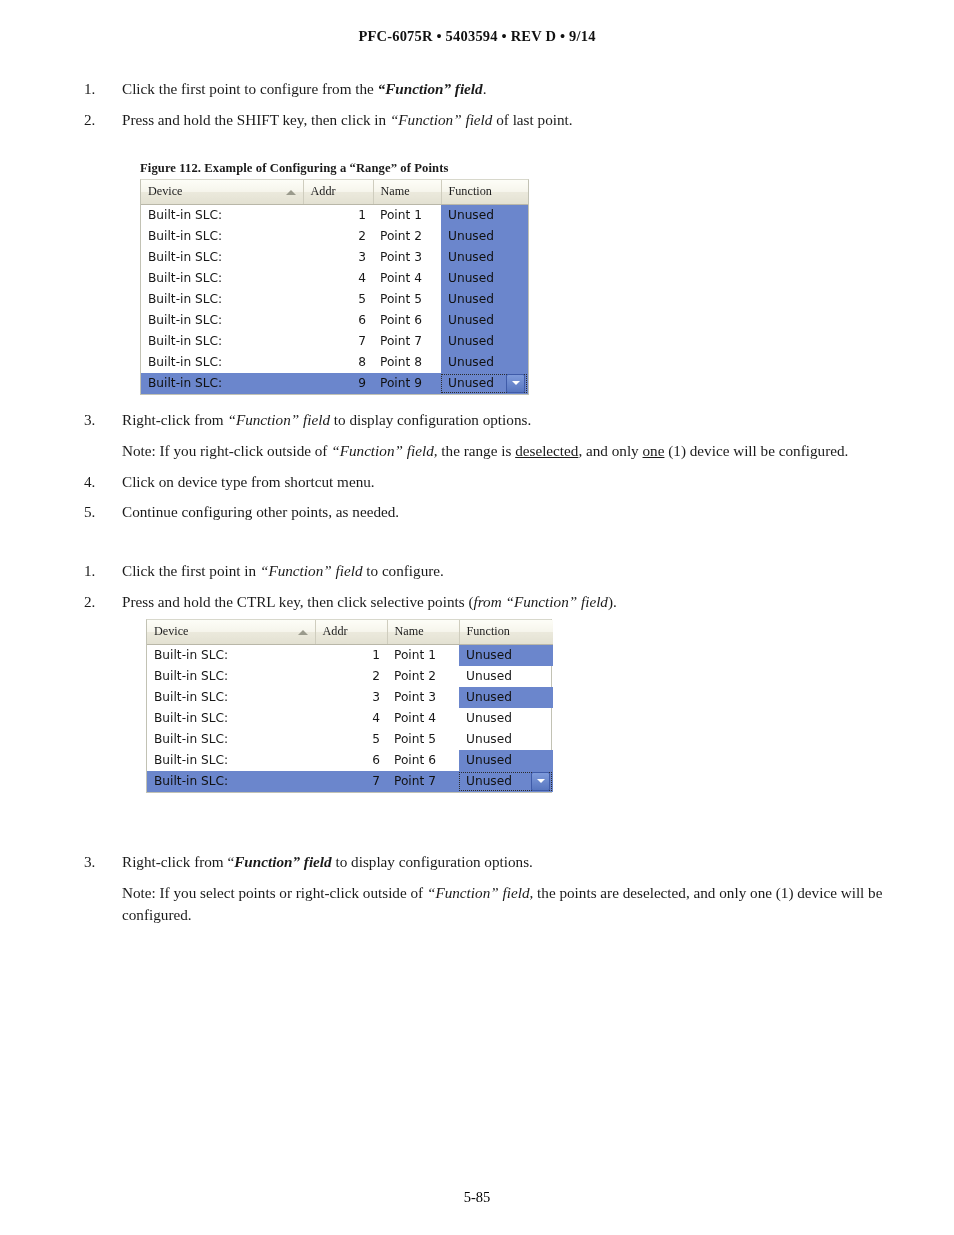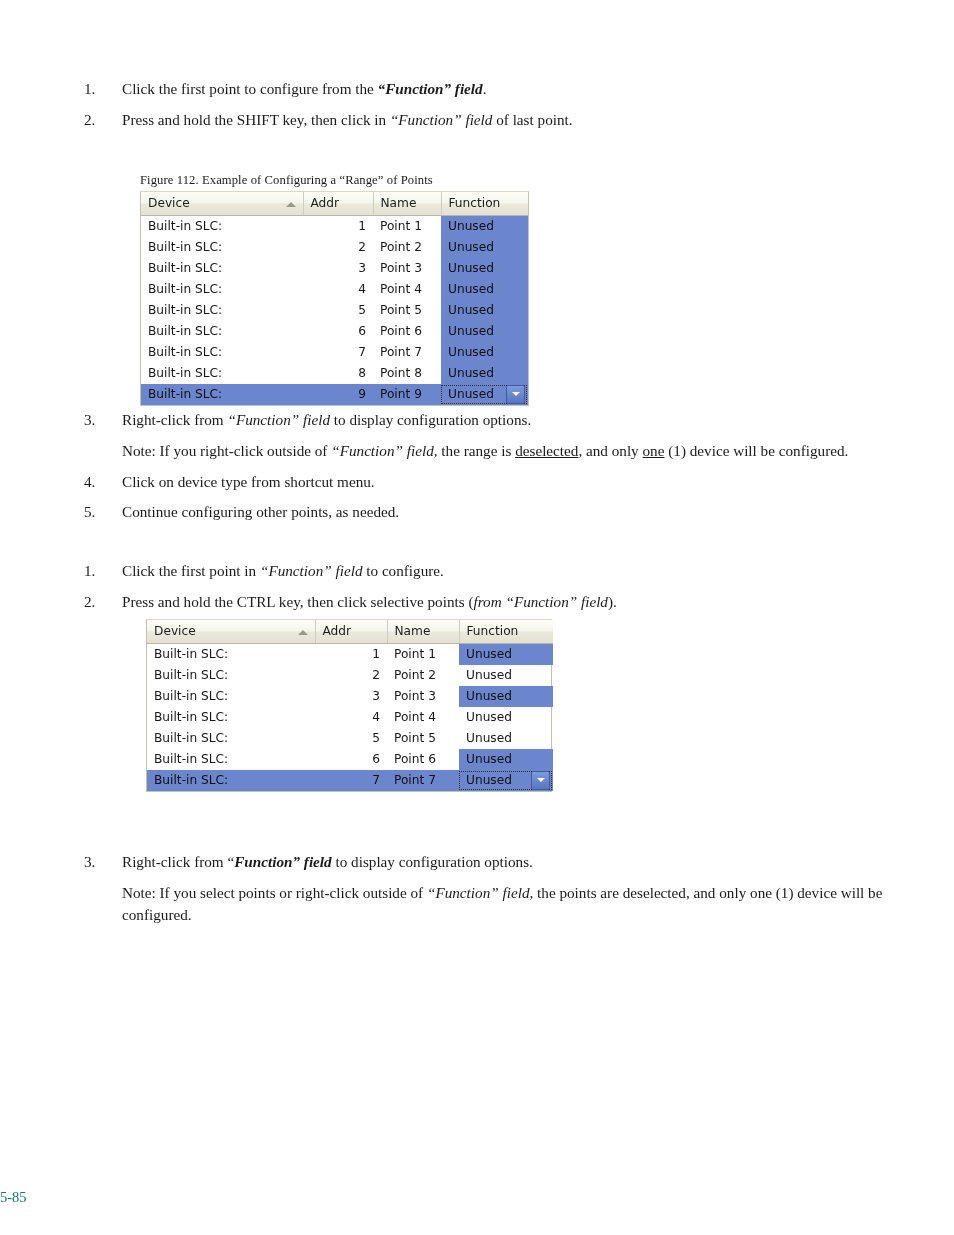--- a/index.html
+++ b/index.html
@@ -37,23 +37,23 @@
     letter-spacing: 0.2px;
     color: #111;
   }
 
   
   .page-footer {
     position: absolute;
     top: 1189px;
     left: 0;
     width: 954px;
-    text-align: left;
+    text-align: center;
     font-size: 14.5px;
-    color: #0f766e;
+    color: #000000;
   }
 
   
   .content {
     position: absolute;
     left: 84px;
     top: 78px;
     width: 812px;
   }
 
@@ -97,22 +97,22 @@
   .u  { text-decoration: underline; }
 
   .gap-lg { height: 28px; }
   .gap-md { height: 16px; }
   .gap-sm { height: 8px; }
 
   
   .figure { margin: 0; padding: 0; }
   .fig-caption {
     font-size: 12.6px;
-    font-weight: normal;
-    margin: 12px 0 3px 0;
+    font-weight: bold;
+    margin: 0 0 3px 0;
     padding: 0;
     letter-spacing: 0.1px;
   }
 
   
   .grid {
     font-family: "DejaVu Sans", "Liberation Sans", sans-serif;
     border: 1px solid #c2c2b4;
     border-top: 1px solid #d8d8cc;
     background: #ffffff;
@@ -130,20 +130,21 @@
     border-bottom: 1px solid #b9b7a8;
     font-weight: normal;
     font-size: 12.2px;
     color: #1d1d1d;
     text-align: left;
     padding: 4px 7px 5px 7px;
     height: 20px;
     vertical-align: middle;
     position: relative;
     box-sizing: border-box;
+    font-family: Liberation Serif, serif;
   }
   .grid th:last-child { border-right: none; }
   .sort-arrow {
     position: absolute;
     right: 7px;
     top: 50%;
     margin-top: -2px;
     width: 0;
     height: 0;
     border-left: 5px solid transparent;
@@ -216,20 +217,21 @@
   
   .fig1 { position: absolute; left: 140px; top: 161px; }
   .fig2 { position: absolute; left: 146px; top: 619px; }
   .fig2 .grid { width: 406px; }
 </style>
 </head>
 <body>
 
 <div class="page">
 
+  <div class="running-header">PFC-6075R • 5403594 • REV D • 9/14</div>
 
   <div class="content">
 
 
     <ol class="steps" id="steps-range">
         <li><span class="num">1.</span><span><span>Click the first point to configure from the </span><span class="bi">“Function” field</span><span>.</span></span></li>
         <li><span class="num">2.</span><span><span>Press and hold the </span><span class="b">SHIFT key</span><span>, then click in </span><span class="i">“Function” field</span><span> of last point.</span></span></li>
       </ol>
 
     <div class="gap-lg"></div>

